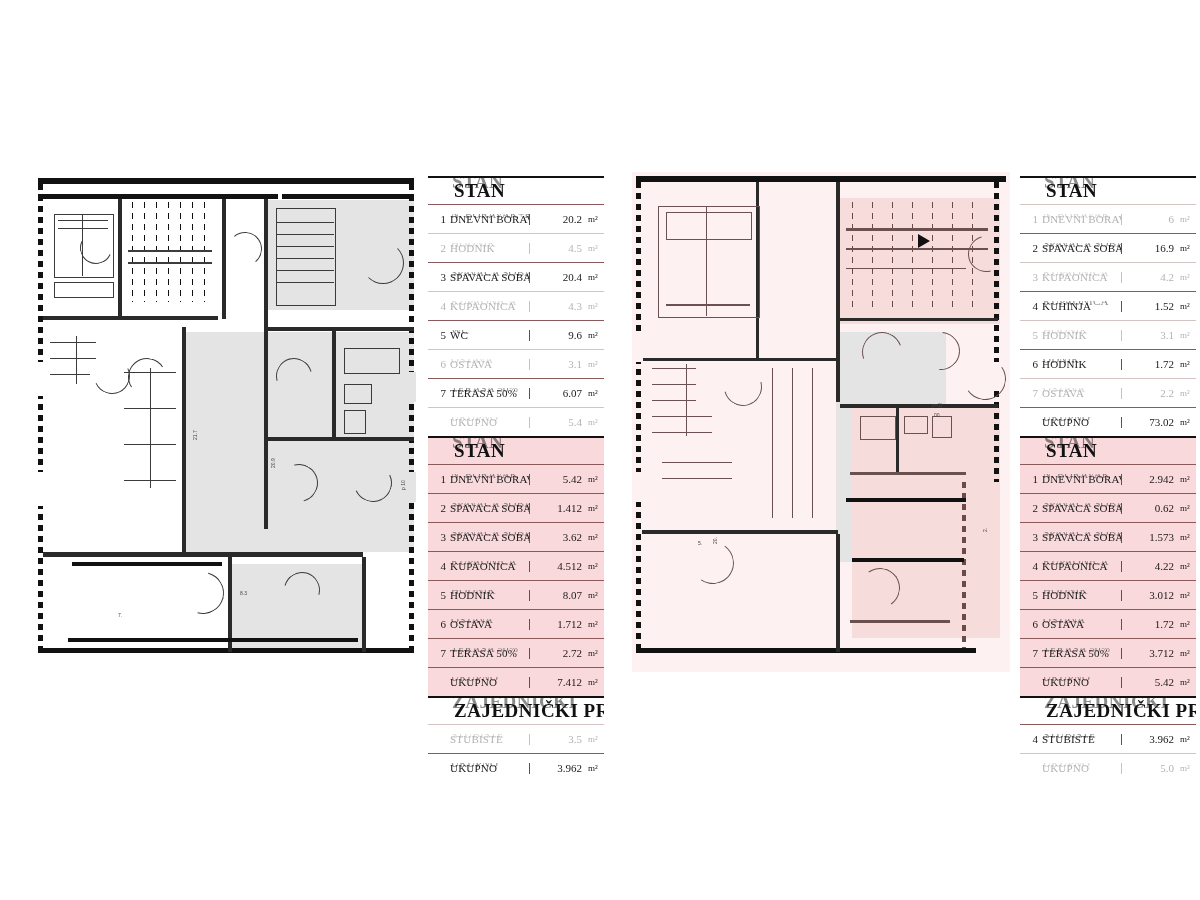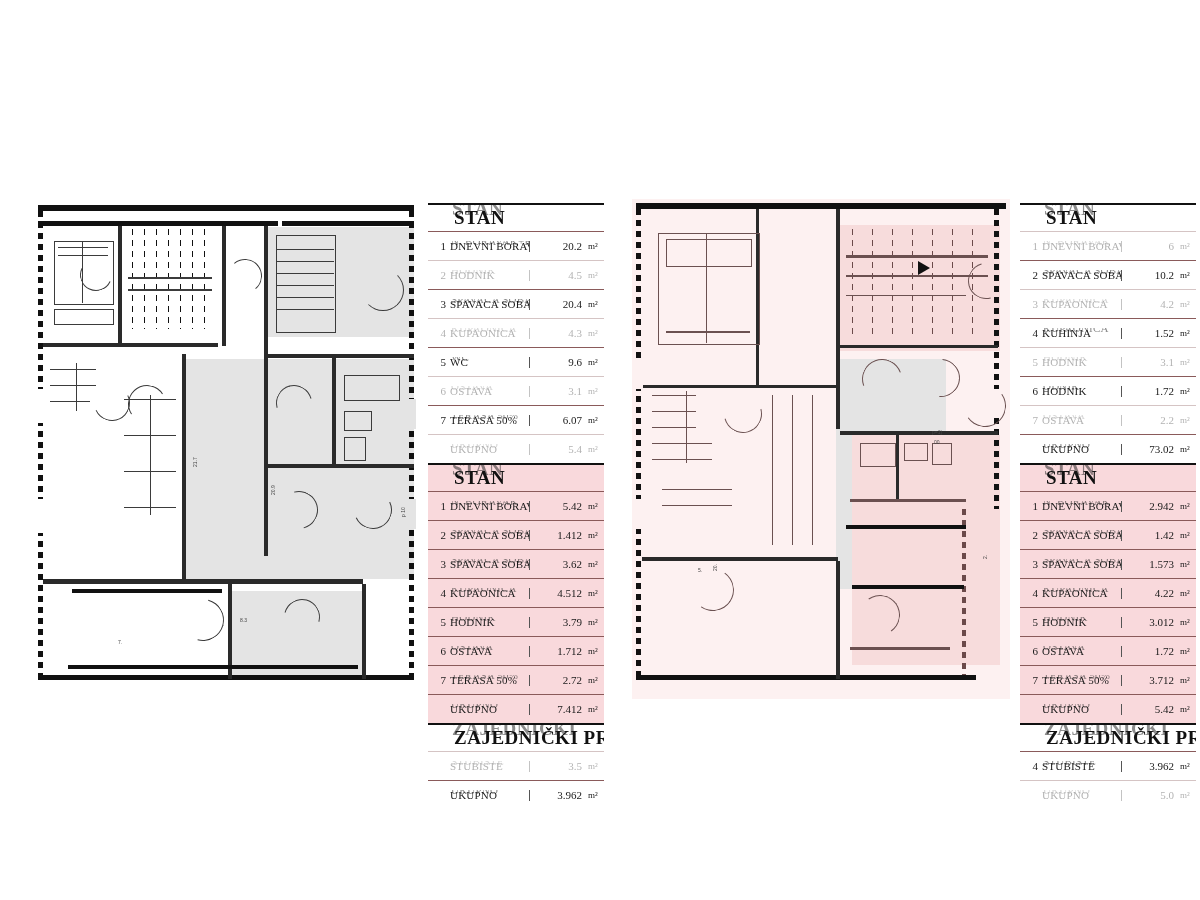--- a/index.html
+++ b/index.html
@@ -2,21 +2,21 @@
 <html><head>
 <meta charset="utf-8">
 <title>Floor Plan Sheet</title>
 <style>
   html,body{margin:0;padding:0;background:#ffffff;}
   body{
     width:1200px;height:900px;position:relative;overflow:hidden;
     font-family:"Liberation Serif", serif;
     color:#1a1a1a;
   }
-  .sheet{position:absolute;inset:0;background:#ffffff;margin-top:27px;}
+  .sheet{position:absolute;inset:0;background:#ffffff;}
 
   
   .abs{position:absolute;}
 
   
   .plan{position:absolute;background:#ffffff;}
   .plan.tinted{background:#fdf1f1;}
   .wall{position:absolute;background:#111;}
   .wall.thin{background:#2a2a2a;}
   .wall.light{background:#6b5050;}
@@ -353,21 +353,21 @@
       </div>
       <div class="row pink">
         <span class="idx">4</span>
         <span class="nm ghost" data-ghost="KUPAONICA">KUPAONICA</span>
         <span class="ar">4.512</span>
         <span class="unit">m²</span>
       </div>
       <div class="row pink">
         <span class="idx">5</span>
         <span class="nm ghost" data-ghost="HODNIK">HODNIK</span>
-        <span class="ar">3.79</span>
+        <span class="ar">8.07</span>
         <span class="unit">m²</span>
       </div>
       <div class="row pink">
         <span class="idx">6</span>
         <span class="nm ghost" data-ghost="OSTAVA">OSTAVA</span>
         <span class="ar">1.712</span>
         <span class="unit">m²</span>
       </div>
       <div class="row pink">
         <span class="idx">7</span>
@@ -402,21 +402,21 @@
       <div class="tbl-title ghost" data-ghost="STAN">STAN</div>
       <div class="row faint">
         <span class="idx">1</span>
         <span class="nm ghost" data-ghost="N. BORAVAK">DNEVNI BORAVAK</span>
         <span class="ar">6</span>
         <span class="unit">m²</span>
       </div>
       <div class="row">
         <span class="idx">2</span>
         <span class="nm ghost" data-ghost="SPAVACA SOBA">SPAVACA SOBA</span>
-        <span class="ar">10.2</span>
+        <span class="ar">16.9</span>
         <span class="unit">m²</span>
       </div>
       <div class="row faint">
         <span class="idx">3</span>
         <span class="nm ghost" data-ghost="KUPAONICA">KUPAONICA</span>
         <span class="ar">4.2</span>
         <span class="unit">m²</span>
       </div>
       <div class="row">
         <span class="idx">4</span>
@@ -452,21 +452,21 @@
       <div class="tbl-title ghost pink" data-ghost="STAN">STAN</div>
       <div class="row pink">
         <span class="idx">1</span>
         <span class="nm ghost" data-ghost="N. BORAVAK">DNEVNI BORAVAK</span>
         <span class="ar">2.942</span>
         <span class="unit">m²</span>
       </div>
       <div class="row pink">
         <span class="idx">2</span>
         <span class="nm ghost" data-ghost="SPAVACA SOBA">SPAVACA SOBA</span>
-        <span class="ar">1.42</span>
+        <span class="ar">0.62</span>
         <span class="unit">m²</span>
       </div>
       <div class="row pink">
         <span class="idx">3</span>
         <span class="nm ghost" data-ghost="SPAVACA SOBA">SPAVACA SOBA</span>
         <span class="ar">1.573</span>
         <span class="unit">m²</span>
       </div>
       <div class="row pink">
         <span class="idx">4</span>

